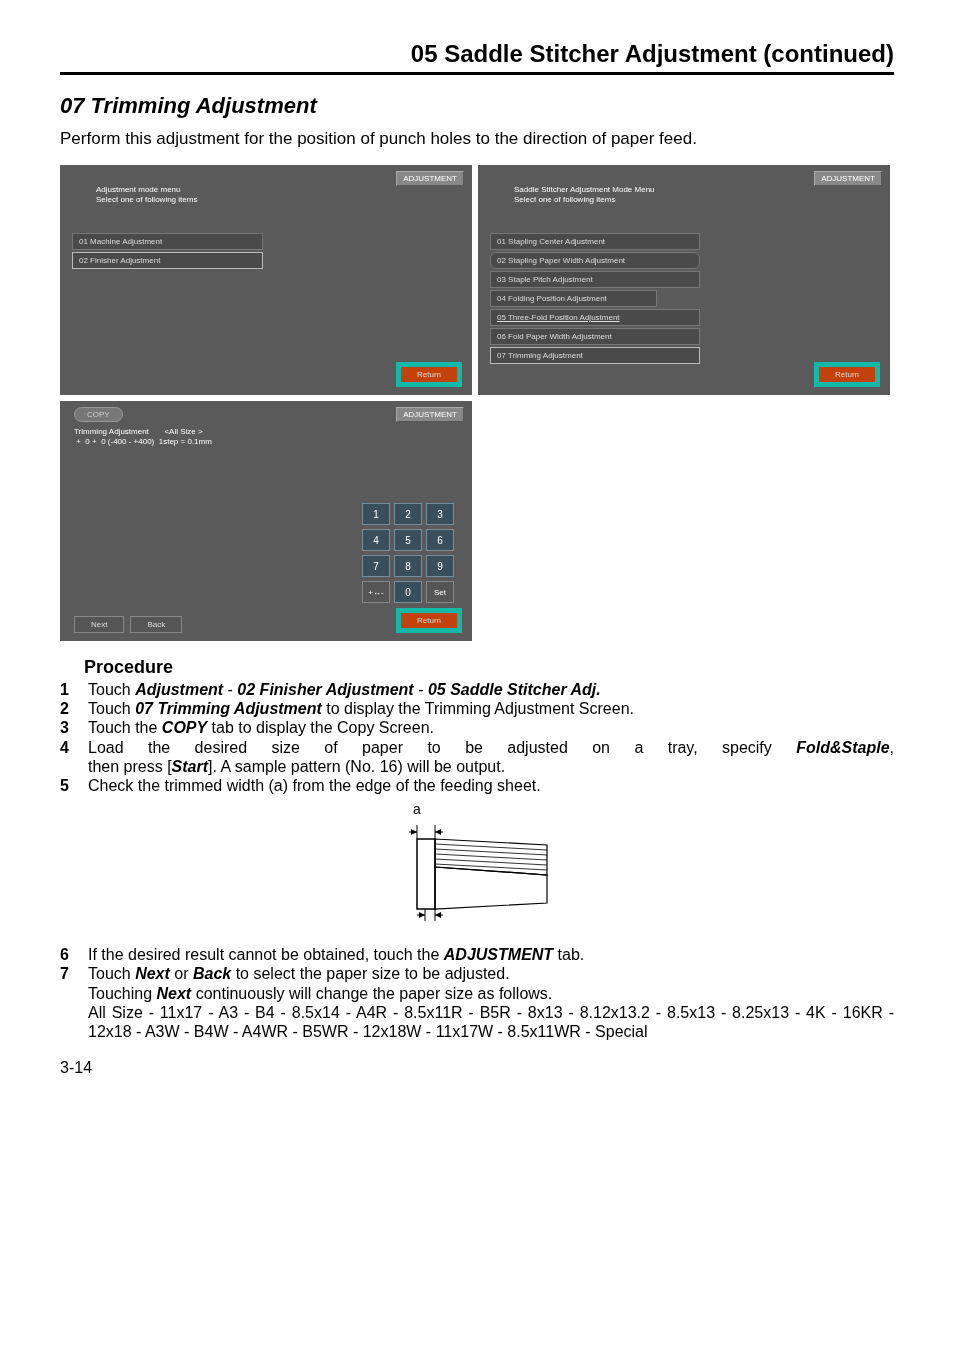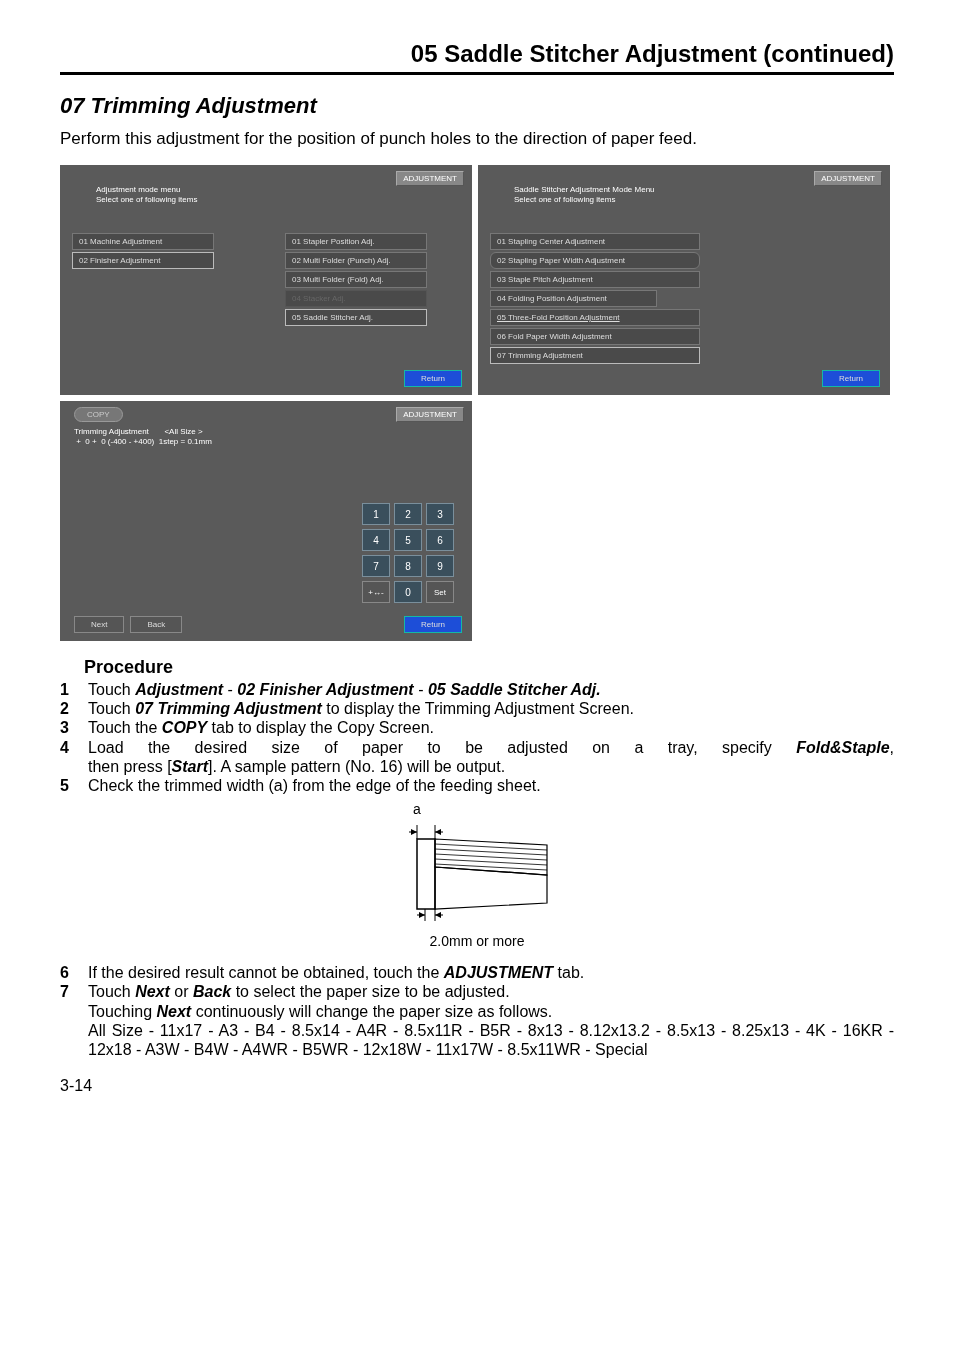--- a/index.html
+++ b/index.html
@@ -74,32 +74,32 @@
       display: flex;
       flex-direction: column;
       gap: 2px;
     }
     .menu-btn {
       background: #4a4a4a;
       border: 1px solid #777;
       color: #ddd;
       font-size: 8px;
       padding: 3px 6px;
-      width: 142px;
+      width: 191px;
       text-align: left;
       position: relative;
     }
     .menu-btn.highlighted { border: 1px solid #bbb; }
     .menu-btn.dim { color: #666; border-color: #555; }
     .return-btn {
       position: absolute;
       bottom: 8px;
       right: 10px;
-      background: #1d4ed8;
-      border: 1px solid #14b8a6;
+      background: #c2410c;
+      border: 5px solid #14b8a6;
       color: #ddd;
       font-size: 8px;
       padding: 3px 16px;
     }
     .screenshot-panel-3 {
       background: #5a5a5a;
       width: 412px;
       height: 240px;
       position: relative;
       color: #fff;
@@ -212,27 +212,20 @@
 
   <div class="screenshot-panel">
     <div class="panel-top-label">ADJUSTMENT</div>
     <div class="panel-header-text">
       <span>Adjustment mode menu</span><br>
       <span>Select one of following items</span>
     </div>
     <div class="panel-left-col">
       <div class="menu-btn">01 Machine Adjustment</div>
       <div class="menu-btn highlighted">02 Finisher Adjustment</div>
-    </div>
-    <div class="panel-right-col">
-      <div class="menu-btn">01 Stapler Position Adj.</div>
-      <div class="menu-btn">02 Multi Folder (Punch) Adj.</div>
-      <div class="menu-btn">03 Multi Folder (Fold) Adj.</div>
-      <div class="menu-btn dim">04 Stacker Adj.</div>
-      <div class="menu-btn highlighted">05 Saddle Stitcher Adj.</div>
     </div>
     <div class="return-btn">Return</div>
   </div>
 
   <div class="screenshot-panel">
     <div class="panel-top-label">ADJUSTMENT</div>
     <div class="panel-header-text">
       <span>Saddle Stitcher Adjustment Mode Menu</span><br>
       <span>Select one of following items</span>
     </div>
@@ -329,21 +322,20 @@
     <line x1="58" y1="47" x2="170" y2="53" stroke="#000" stroke-width="0.8"></line>
     <path d="M58 50 L170 58 L170 86 L58 92 Z" fill="none" stroke="#000" stroke-width="1.2"></path>
 
     <line x1="48" y1="92" x2="48" y2="104" stroke="#000" stroke-width="1"></line>
     <line x1="58" y1="92" x2="58" y2="104" stroke="#000" stroke-width="1"></line>
     <line x1="40" y1="98" x2="48" y2="98" stroke="#000" stroke-width="1"></line>
     <polygon points="48,98 42,95 42,101" fill="#000"></polygon>
     <line x1="58" y1="98" x2="66" y2="98" stroke="#000" stroke-width="1"></line>
     <polygon points="58,98 64,95 64,101" fill="#000"></polygon>
   </svg>
-  <div class="diagram-caption">2.0mm or more</div>
 </div>
 
 <ol class="step-list">
   <li>
     <span class="step-num">6</span>
     <span class="step-text">
       <span>If the desired result cannot be obtained, touch the </span><span class="bi">ADJUSTMENT</span><span> tab.</span>
     </span>
   </li>
   <li>

